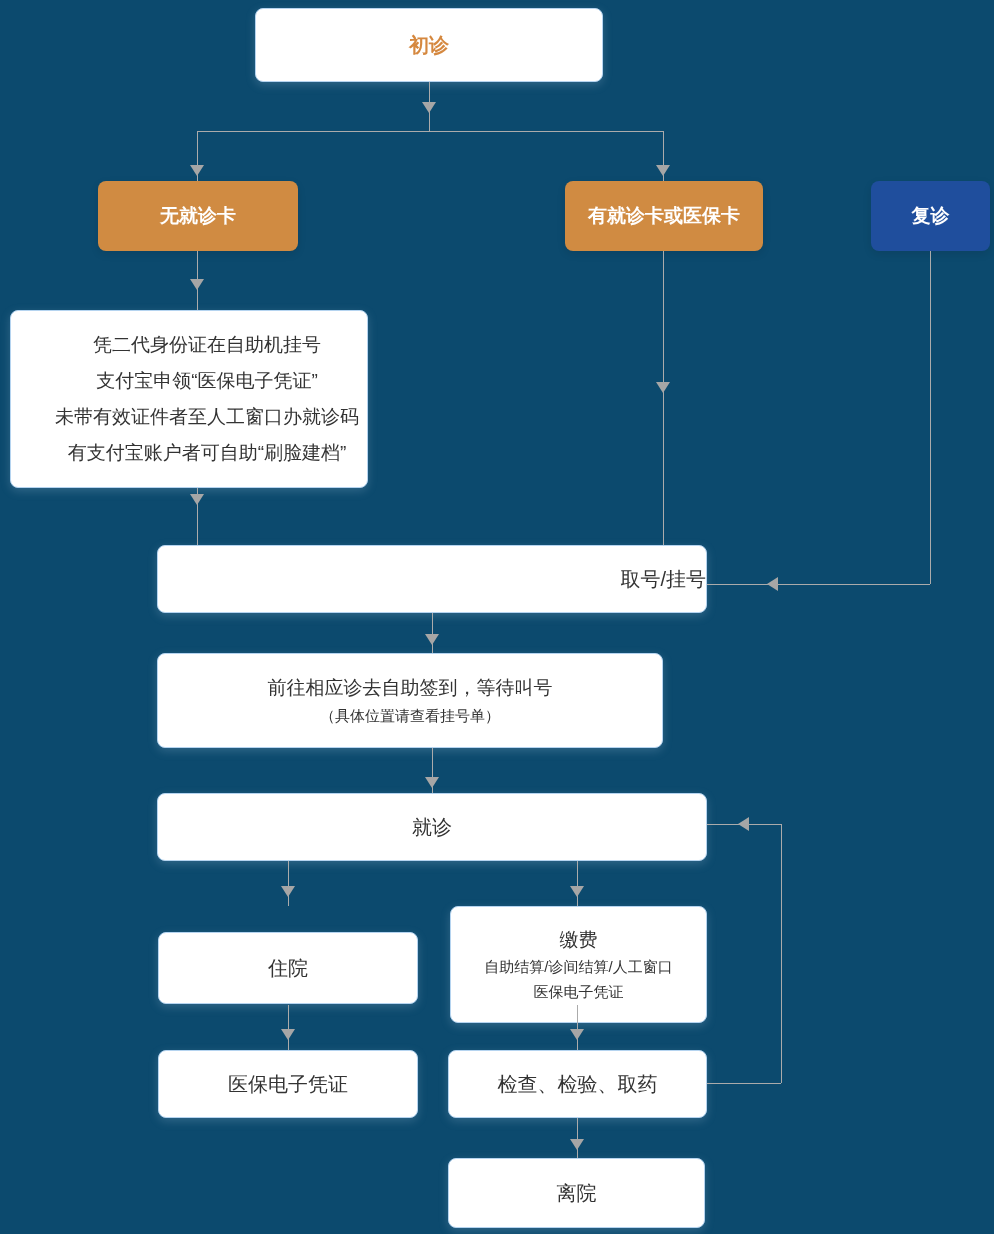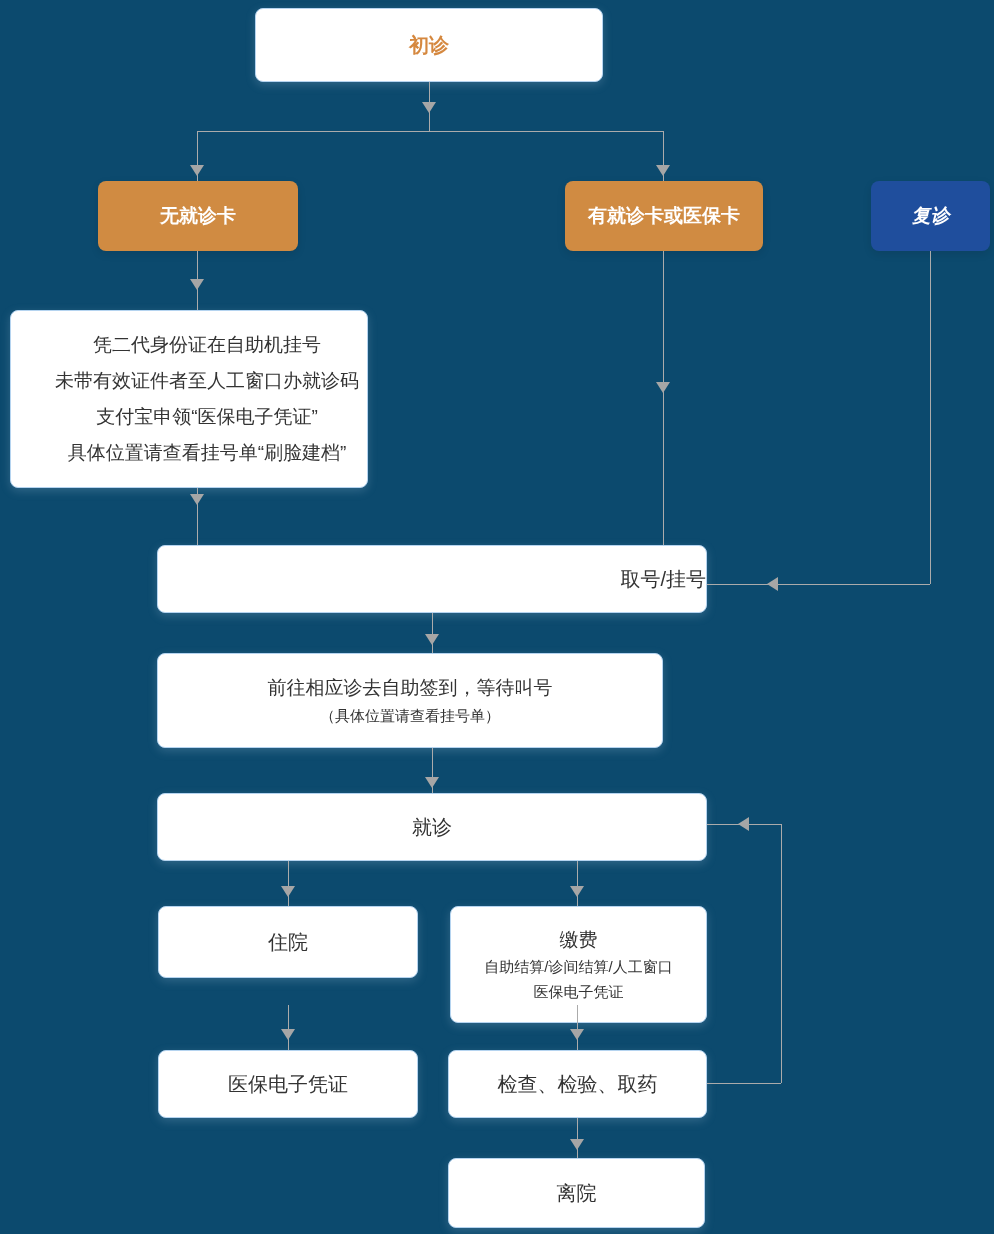--- a/index.html
+++ b/index.html
@@ -60,45 +60,45 @@
   </div>
 
   <div class="box box-orange" style="left:98px;top:181px;width:200px;height:70px;">
     <span>无就诊卡</span>
   </div>
 
   <div class="box box-orange" style="left:565px;top:181px;width:198px;height:70px;">
     <span>有就诊卡或医保卡</span>
   </div>
 
-  <div class="box box-blue" style="left:871px;top:181px;width:119px;height:70px;font-style:italic;">
+  <div class="box box-blue" style="left:871px;top:181px;width:119px;height:70px;">
     <span>复诊</span>
   </div>
 
   <div class="box multiline" style="left:10px;top:310px;width:358px;height:178px;">
     <div>凭二代身份证在自助机挂号</div>
+    <div>支付宝申领“医保电子凭证”</div>
     <div>未带有效证件者至人工窗口办就诊码</div>
-    <div>支付宝申领“医保电子凭证”</div>
-    <div>具体位置请查看挂号单“刷脸建档”</div>
+    <div>有支付宝账户者可自助“刷脸建档”</div>
   </div>
 
   <div class="box" style="left:157px;top:545px;width:550px;height:68px;align-items:flex-end;">
     <span>取号/挂号</span>
   </div>
 
   <div class="box" style="left:157px;top:653px;width:506px;height:95px;font-size:19px;">
     <div>前往相应诊去自助签到，等待叫号</div>
     <div class="note">（具体位置请查看挂号单）</div>
   </div>
 
   <div class="box" style="left:157px;top:793px;width:550px;height:68px;">
     <span>就诊</span>
   </div>
 
-  <div class="box" style="left:158px;top:906px;width:260px;height:72px;">
+  <div class="box" style="left:158px;top:932px;width:260px;height:72px;">
     <span>住院</span>
   </div>
 
   <div class="box" style="left:450px;top:906px;width:257px;height:117px;">
     <div class="payment-title">缴费</div>
     <div class="sub">自助结算/诊间结算/人工窗口</div>
     <div class="sub">医保电子凭证</div>
   </div>
 
   <div class="box" style="left:158px;top:1050px;width:260px;height:68px;">

